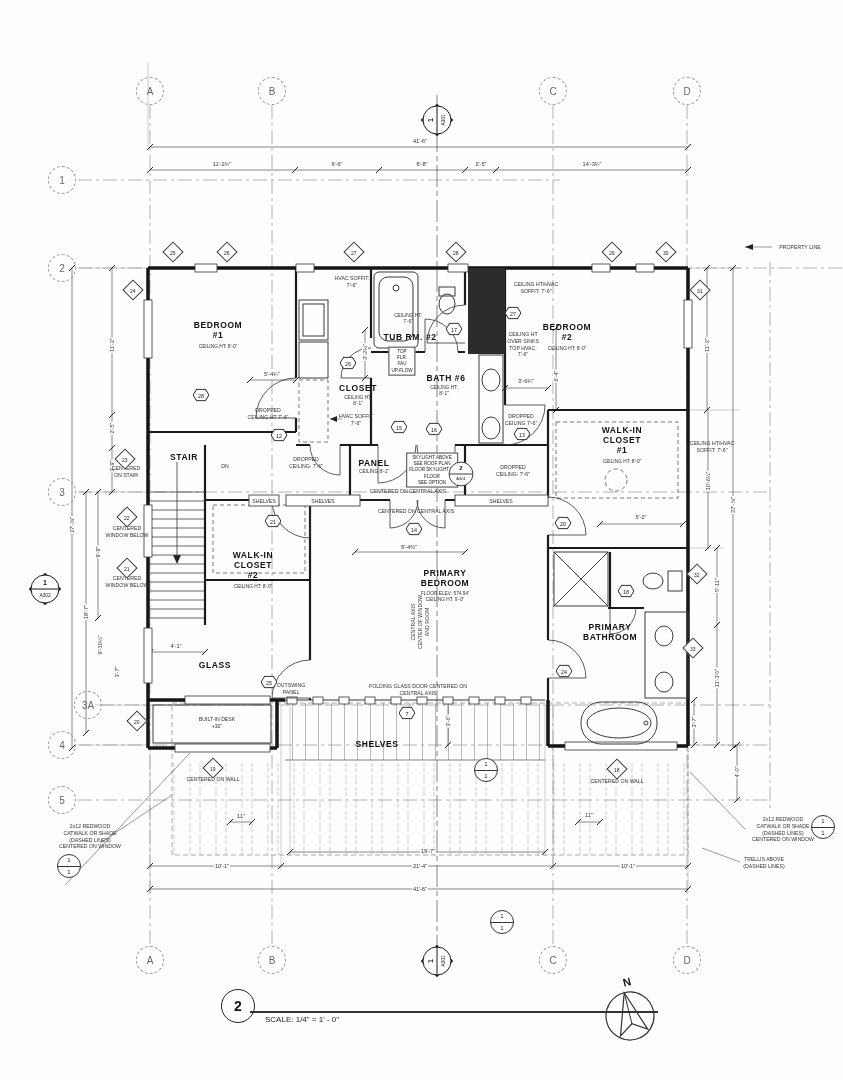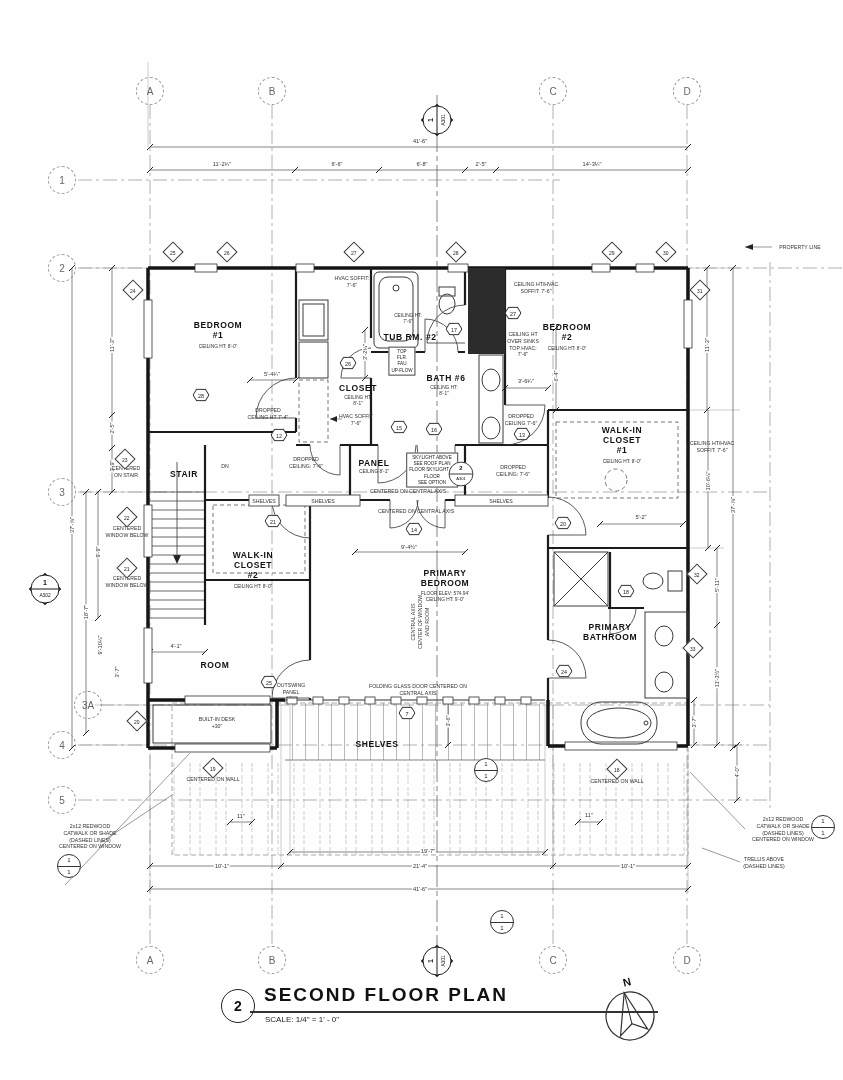--- a/index.html
+++ b/index.html
@@ -210,21 +210,20 @@
     </g>
 
     <g transform="rotate(-14 630 1016)">
       <circle cx="630" cy="1016" r="24" stroke="#333" stroke-width="1.2" fill="none"></circle>
       <path d="M630,992 L616,1033 L630,1024 L644,1033 Z" stroke="#333" stroke-width="1.2" fill="#fff"></path>
       <path d="M630,992 L630,1024" stroke="#333" stroke-width="1"></path>
     </g>
   </svg>
 
   <div id="title-number">2</div>
-  <div id="title-text">SECOND FLOOR PLAN</div>
   <div id="title-rule"></div>
   <div id="title-scale">SCALE: 1/4" = 1' - 0"</div>
   <div id="north">
     <span class="n">N</span>
   </div>
 <div class="lbl room" style="left: 218px; top: 330px; position: absolute;">BEDROOM
 #1</div>
     <div class="lbl sub" style="left: 218px; top: 347px; position: absolute;">CEILING HT: 8'-0"</div>
     <div class="lbl room" style="left: 410px; top: 289px; position: absolute; margin-top: 48px;">TUB RM. #2</div>
     <div class="lbl sub" style="left: 408px; top: 319px; position: absolute;">CEILING HT:
@@ -235,34 +234,34 @@
     <div class="lbl room" style="left: 446px; top: 378px; position: absolute;">BATH #6</div>
     <div class="lbl sub" style="left: 444px; top: 391px; position: absolute;">CEILING HT:
 8'-1"</div>
     <div class="lbl room" style="left: 567px; top: 332px; position: absolute;">BEDROOM
 #2</div>
     <div class="lbl sub" style="left: 567px; top: 349px; position: absolute;">CEILING HT: 8'-0"</div>
     <div class="lbl room" style="left: 622px; top: 440px; position: absolute;">WALK-IN
 CLOSET
 #1</div>
     <div class="lbl sub" style="left: 622px; top: 462px; position: absolute;">CEILING HT: 8'-0"</div>
-    <div class="lbl room" style="left: 184px; top: 474px; position: absolute;">STAIR</div>
+    <div class="lbl room" style="left: 184px; top: 457px; position: absolute;">STAIR</div>
     <div class="lbl room" style="left: 374px; top: 463px; position: absolute;">PANEL</div>
     <div class="lbl sub" style="left: 374px; top: 472px; position: absolute;">CEILING 8'-1"</div>
     <div class="lbl room" style="left: 253px; top: 565px; position: absolute;">WALK-IN
 CLOSET
 #2</div>
     <div class="lbl sub" style="left: 253px; top: 587px; position: absolute;">CEILING HT: 8'-0"</div>
     <div class="lbl room" style="left: 445px; top: 578px; position: absolute;">PRIMARY
 BEDROOM</div>
     <div class="lbl sub" style="left: 445px; top: 597px; position: absolute;">FLOOR ELEV: 574.94'
 CEILING HT: 9'-0"</div>
     <div class="lbl room" style="left: 610px; top: 632px; position: absolute;">PRIMARY
 BATHROOM</div>
-    <div class="lbl room" style="left: 215px; top: 665px; position: absolute;">ROOM</div>
+    <div class="lbl room" style="left: 215px; top: 665px; position: absolute;">GLASS</div>
     <div class="lbl room" style="left: 377px; top: 744px; position: absolute;">SHELVES</div>
     <div class="lbl dim" style="left: 420px; top: 141px; position: absolute;">41'-6"</div>
     <div class="lbl dim" style="left: 222px; top: 164px; position: absolute;">11'-2¾"</div>
     <div class="lbl dim" style="left: 337px; top: 164px; position: absolute;">6'-6"</div>
     <div class="lbl dim" style="left: 422px; top: 164px; position: absolute;">6'-8"</div>
     <div class="lbl dim" style="left: 481px; top: 164px; position: absolute;">2'-5"</div>
     <div class="lbl dim" style="left: 592px; top: 164px; position: absolute;">14'-3¼"</div>
     <div class="lbl dim" style="left: 112px; top: 345px; position: absolute; transform: translate(-50%, -50%) rotate(-90deg);">11'-3"</div>
     <div class="lbl dim" style="left: 112px; top: 428px; position: absolute; transform: translate(-50%, -50%) rotate(-90deg);">2'-5"</div>
     <div class="lbl dim" style="left: 112px; top: 466px; position: absolute; transform: translate(-50%, -50%) rotate(-90deg);">3'-9"</div>

